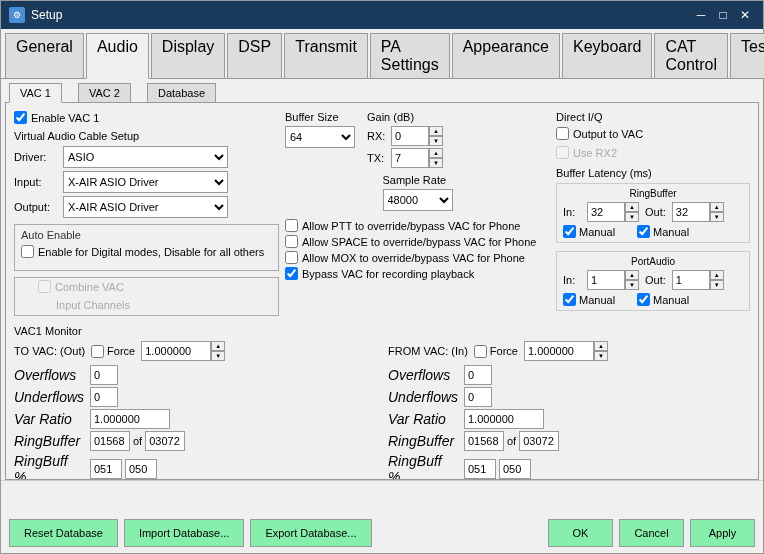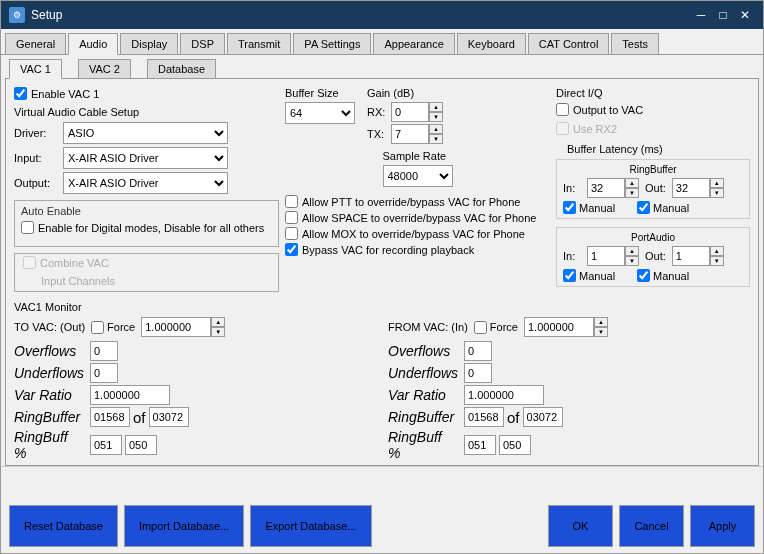--- a/index.html
+++ b/index.html
@@ -8,21 +8,21 @@
     .window { width: 764px; height: 554px; background: #f0f0f0; border: 1px solid #999; display: flex; flex-direction: column; }
     
     .title-bar { background: #1a3a5c; color: white; padding: 4px 8px; display: flex; align-items: center; justify-content: space-between; height: 28px; }
     .title-bar-left { display: flex; align-items: center; gap: 6px; }
     .title-icon { width: 16px; height: 16px; background: #4a90d9; border-radius: 2px; font-size: 9px; display: flex; align-items: center; justify-content: center; color: white; }
     .title-text { font-size: 12px; font-weight: normal; }
     .title-controls { display: flex; gap: 2px; }
     .title-btn { width: 20px; height: 18px; background: transparent; border: none; color: white; cursor: pointer; font-size: 12px; display: flex; align-items: center; justify-content: center; }
     
     .main-tabs { display: flex; background: #f0f0f0; border-bottom: 1px solid #999; padding: 4px 4px 0; gap: 0; }
-    .main-tab { padding: 4px 10px; background: #ddd; border: 1px solid #999; border-bottom: none; cursor: pointer; font-size: 11px; margin-right: 2px; }
+    .main-tab { padding: 4px 10px; background: #ddd; border: 1px solid #999; border-bottom: none; cursor: pointer; font-size: 16px; margin-right: 2px; }
     .main-tab.active { background: #f0f0f0; border-bottom: 1px solid #f0f0f0; margin-bottom: -1px; z-index: 1; }
     
     .sub-tabs { display: flex; padding: 4px 8px 0; gap: 0; }
     .sub-tab { padding: 3px 10px; background: #ddd; border: 1px solid #999; border-bottom: none; cursor: pointer; font-size: 11px; margin-right: 16px; }
     .sub-tab.active { background: #f0f0f0; border-bottom: 1px solid #f0f0f0; margin-bottom: -1px; z-index: 1; }
     
     .content { flex: 1; border: 1px solid #999; margin: 0 4px; padding: 8px; background: #f0f0f0; display: flex; flex-direction: column; gap: 6px; overflow: hidden; }
     .checkbox-label { display: flex; align-items: center; gap: 4px; margin-bottom: 6px; }
     .checkbox-label input[type=checkbox] { margin: 0; }
     
@@ -62,27 +62,27 @@
     .monitor-val-row { display: flex; align-items: center; gap: 6px; margin-bottom: 2px; }
     .monitor-row-label { width: 70px; font-size: 14px; font-style: italic; }
     .red-input { background: #ffcccc; border: 1px solid #999; padding: 0 3px; font-size: 11px; height: 18px; }
     .red-input-wide { width: 80px; }
     .red-input-sm { width: 28px; }
     
     .monitor-spinner { display: flex; align-items: center; }
     .monitor-spinner-input { width: 70px; height: 20px; border: 1px solid #999; background: white; padding: 0 3px; font-size: 11px; }
     
     .ringbuf-row { display: flex; align-items: center; gap: 3px; }
-    .of-label { font-size: 15px; }
+    .of-label { font-size: 11px; }
     
     
     .footer { display: flex; justify-content: space-between; align-items: center; padding: 6px 8px; border-top: 1px solid #ccc; background: #f0f0f0; }
     .footer-left { display: flex; gap: 6px; }
     .footer-right { display: flex; gap: 6px; }
-    .btn { padding: 4px 14px; background: #1d4ed8; border: 1px solid #999; cursor: pointer; font-size: 11px; min-width: 75px; height: 42px; margin-top: 32px; }
+    .btn { padding: 4px 14px; background: #86efac; border: 1px solid #999; cursor: pointer; font-size: 11px; min-width: 75px; height: 28px; margin-top: 32px; }
     .btn-default { min-width: 65px; }
     
     select { font-size: 11px; height: 22px; border: 1px solid #999; background: white; }
     input[type=text], input[type=number] { font-size: 11px; height: 20px; border: 1px solid #999; background: white; padding: 0 3px; }
     
     .fieldset-like { border: 1px solid #aaa; padding: 4px 6px 6px; margin-top: 4px; }
     .fieldset-title { font-size: 11px; color: #333; }
     
     .hidden-disabled { color: #aaa; }
     
@@ -162,21 +162,21 @@
         </div>
 
         <div class="fieldset-like" style="margin-top:6px;">
           <div class="fieldset-title">Auto Enable</div>
           <div class="checkbox-label" style="margin-top:4px;">
             <input type="checkbox" style="">
             <span>Enable for Digital modes, Disable for all others</span>
           </div>
         </div>
 
-        <div class="fieldset-like" style="margin-top:6px; padding: 2px 8px 4px;">
+        <div class="fieldset-like" style="margin-top:6px; padding: 2px 23px 4px;">
           <div class="checkbox-label hidden-disabled">
             <input type="checkbox" disabled="" style="">
             <span style="color:#aaa;">Combine VAC</span>
           </div>
           <div style="color:#aaa; padding-left:18px;">Input Channels</div>
         </div>
 
       </div>
 
       <div class="mid-col">
@@ -259,21 +259,21 @@
             <input type="checkbox" style="">
             <span>Output to VAC</span>
           </div>
           <div class="checkbox-label">
             <input type="checkbox" disabled="" style="">
             <span style="color:#aaa;">Use RX2</span>
           </div>
         </div>
 
         <div class="buffer-latency">
-          <div style="margin-bottom:4px;margin-left:11px;">Buffer Latency (ms)</div>
+          <div style="margin-bottom:4px;">Buffer Latency (ms)</div>
 
           <div class="latency-group">
             <div class="latency-group-title">RingBuffer</div>
             <div class="latency-row">
               <span class="latency-label">In:</span>
               <div class="small-spinner">
                 <input type="text" class="small-input" value="32" style="">
                 <div class="small-spin-btns">
                   <button class="small-spin-btn">▲</button>
                   <button class="small-spin-btn">▼</button>

